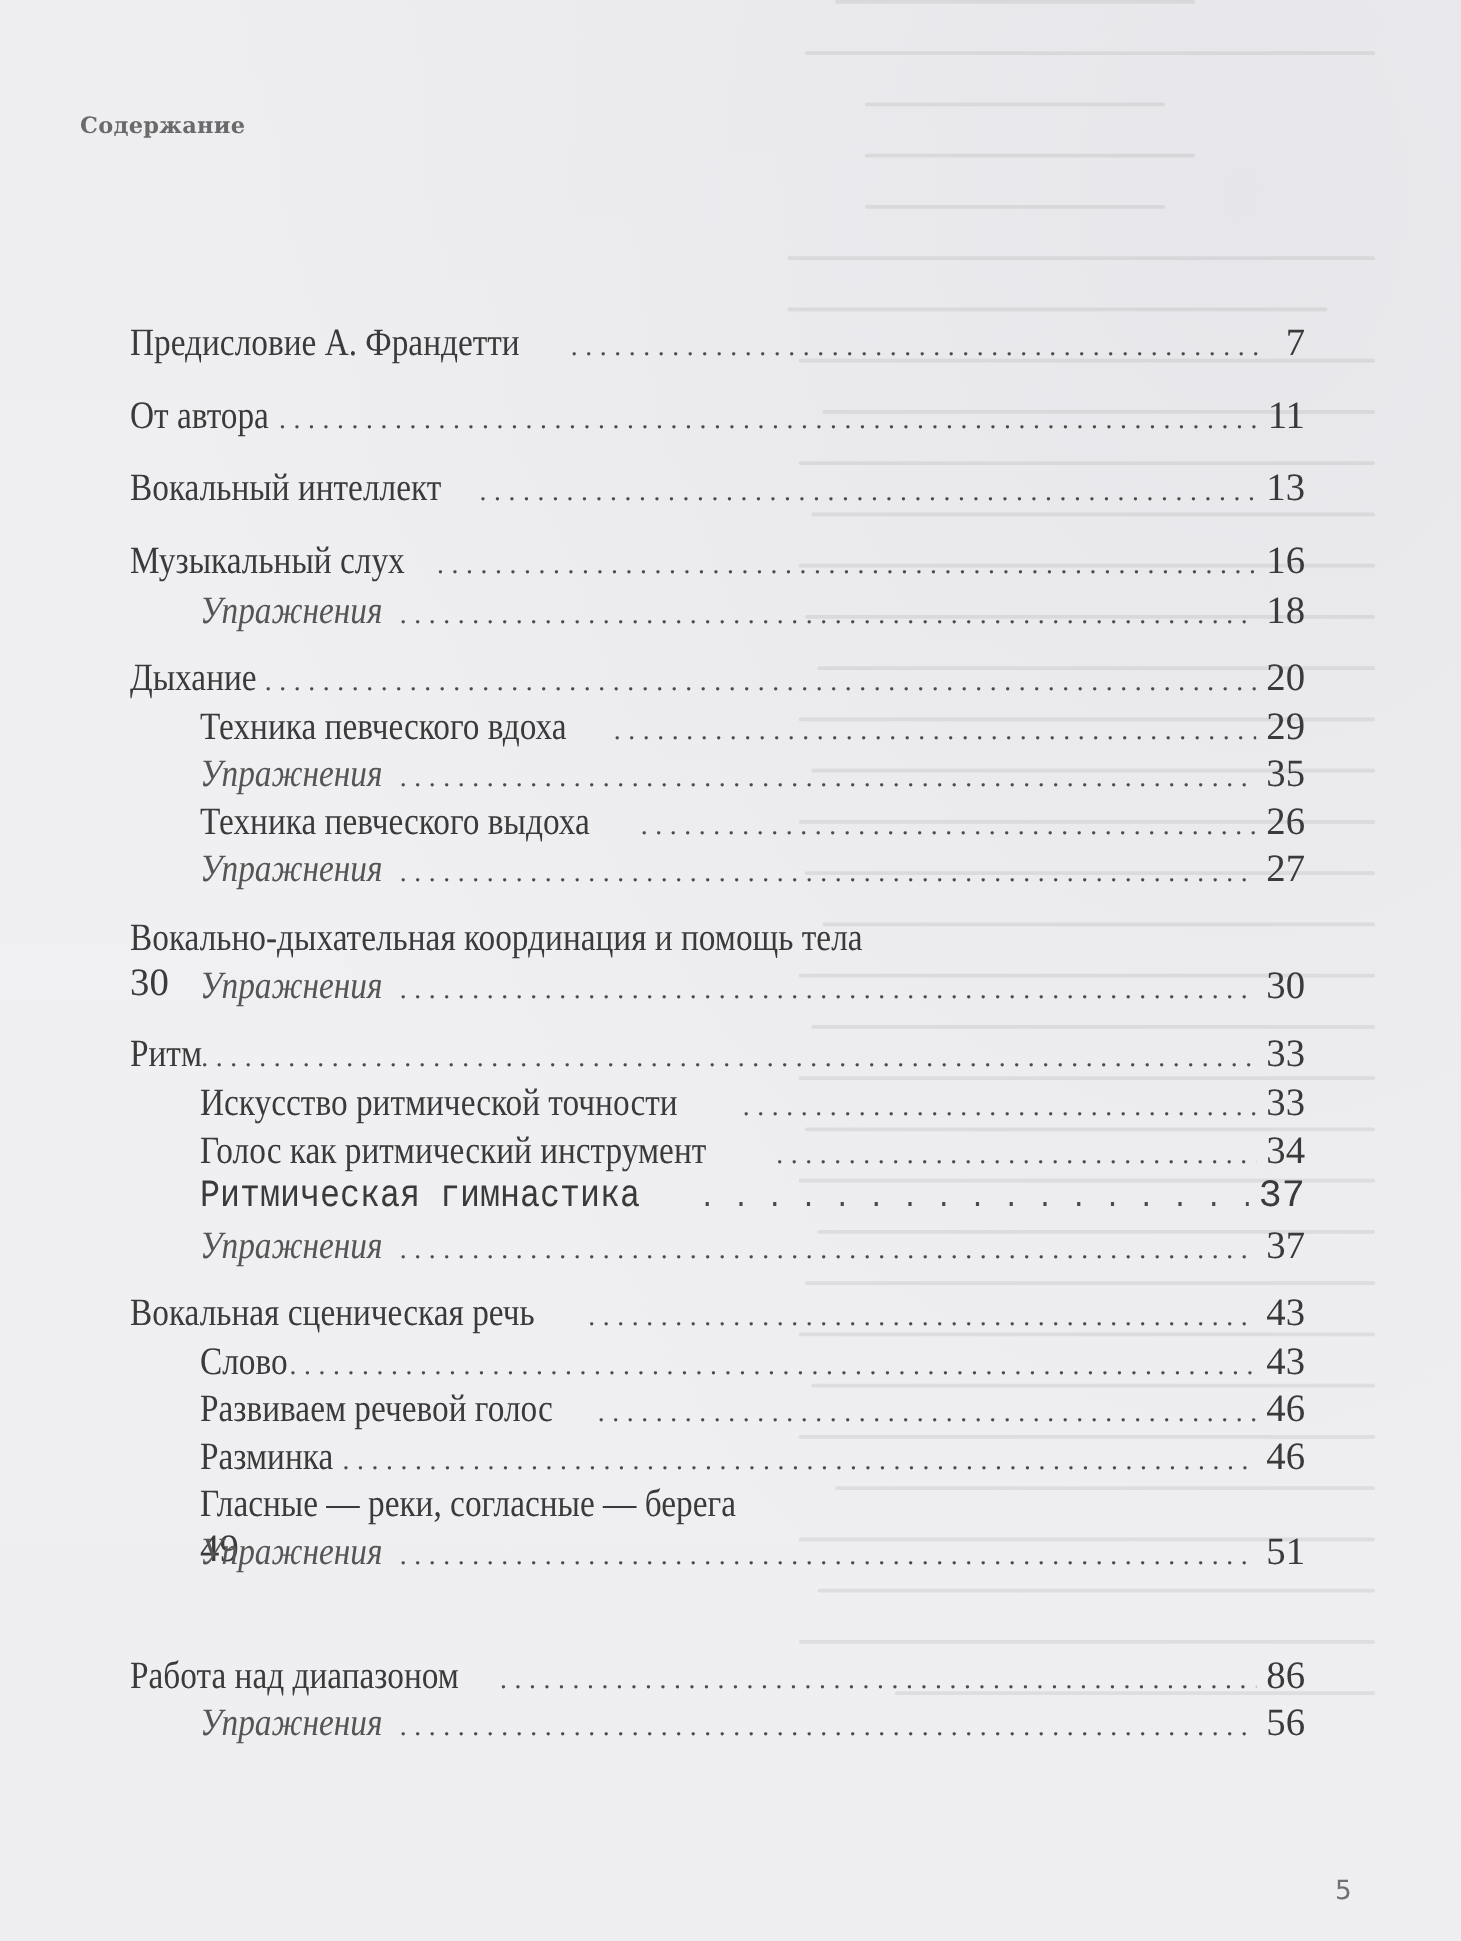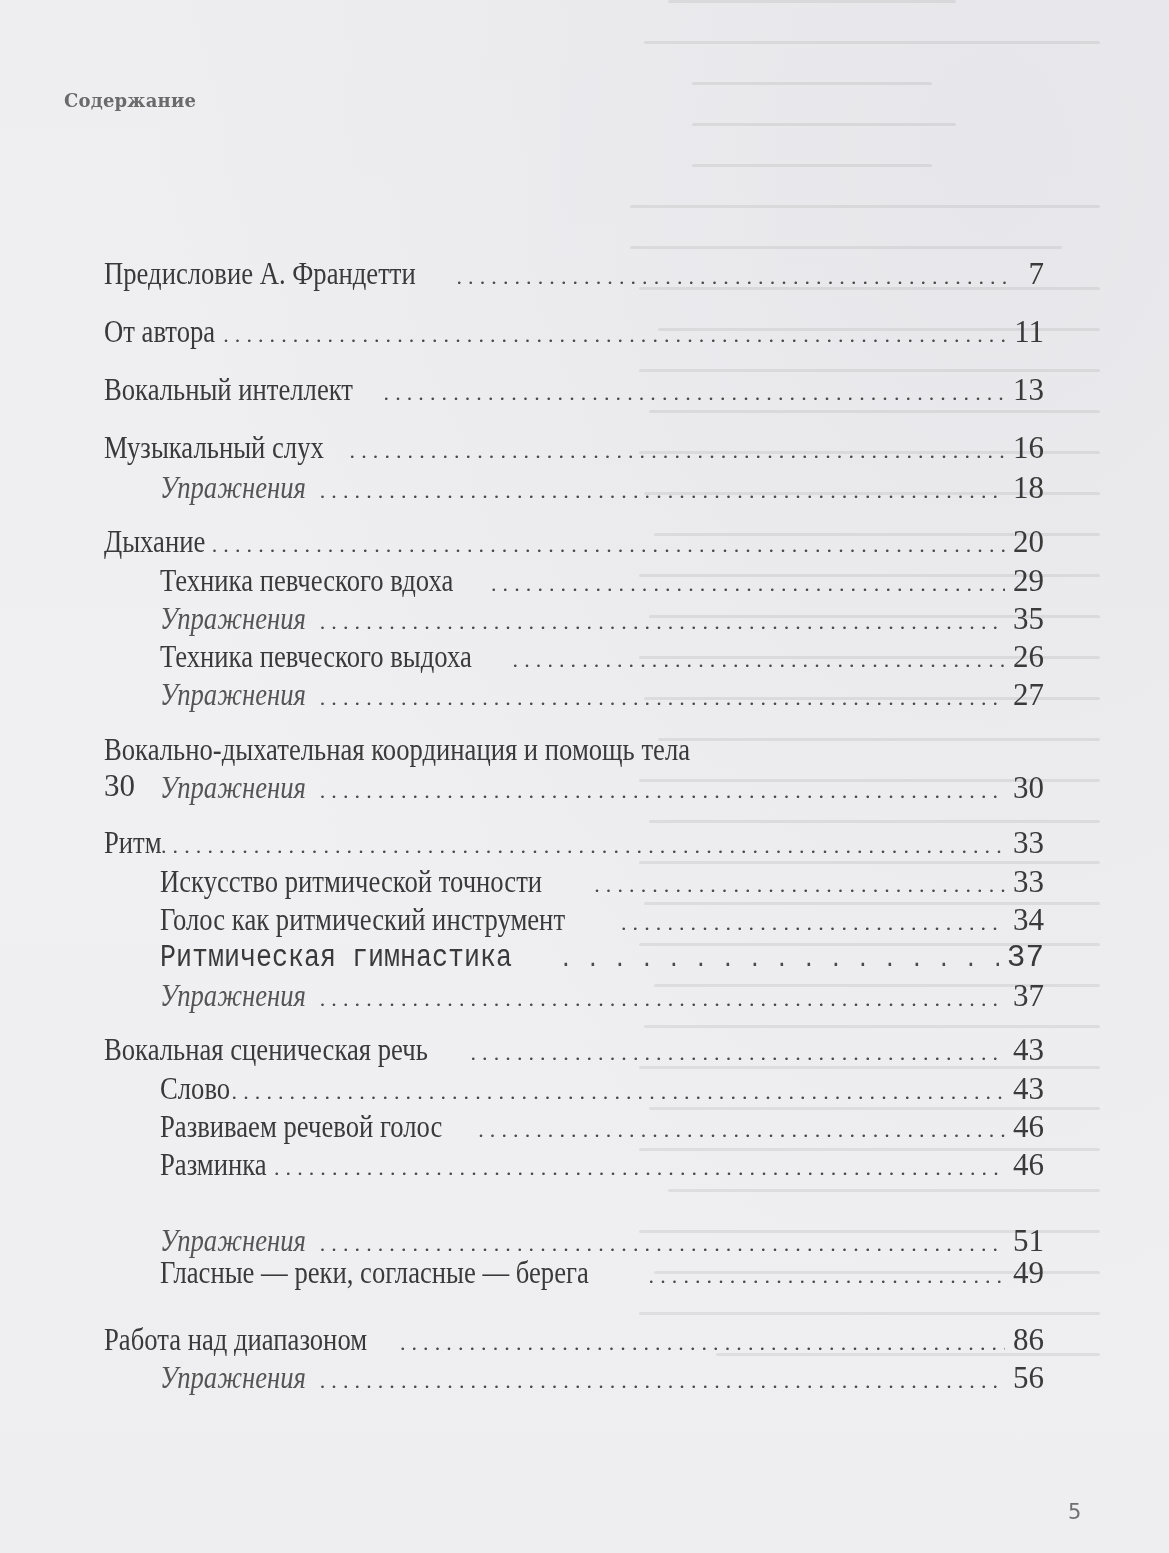--- a/index.html
+++ b/index.html
@@ -239,21 +239,21 @@
       <div class="row sub" style="top: 1109px;">
         <span class="label">Развиваем речевой голос</span>
         <span class="dots"></span>
         <span class="pg">46</span>
       </div>
       <div class="row sub" style="top: 1147px; justify-content: space-between;">
         <span class="label">Разминка</span>
         <span class="dots"></span>
         <span class="pg">46</span>
       </div>
-      <div class="row sub" style="top: 1255px;">
+      <div class="row sub" style="top: 1185px; flex-direction: column;">
         <span class="label">Гласные — реки, согласные — берега</span>
         <span class="dots"></span>
         <span class="pg">49</span>
       </div>
       <div class="row sub ital" style="top: 1223px;">
         <span class="label">Упражнения</span>
         <span class="dots"></span>
         <span class="pg">51</span>
       </div>
       <div class="row" style="top: 1322px;">

